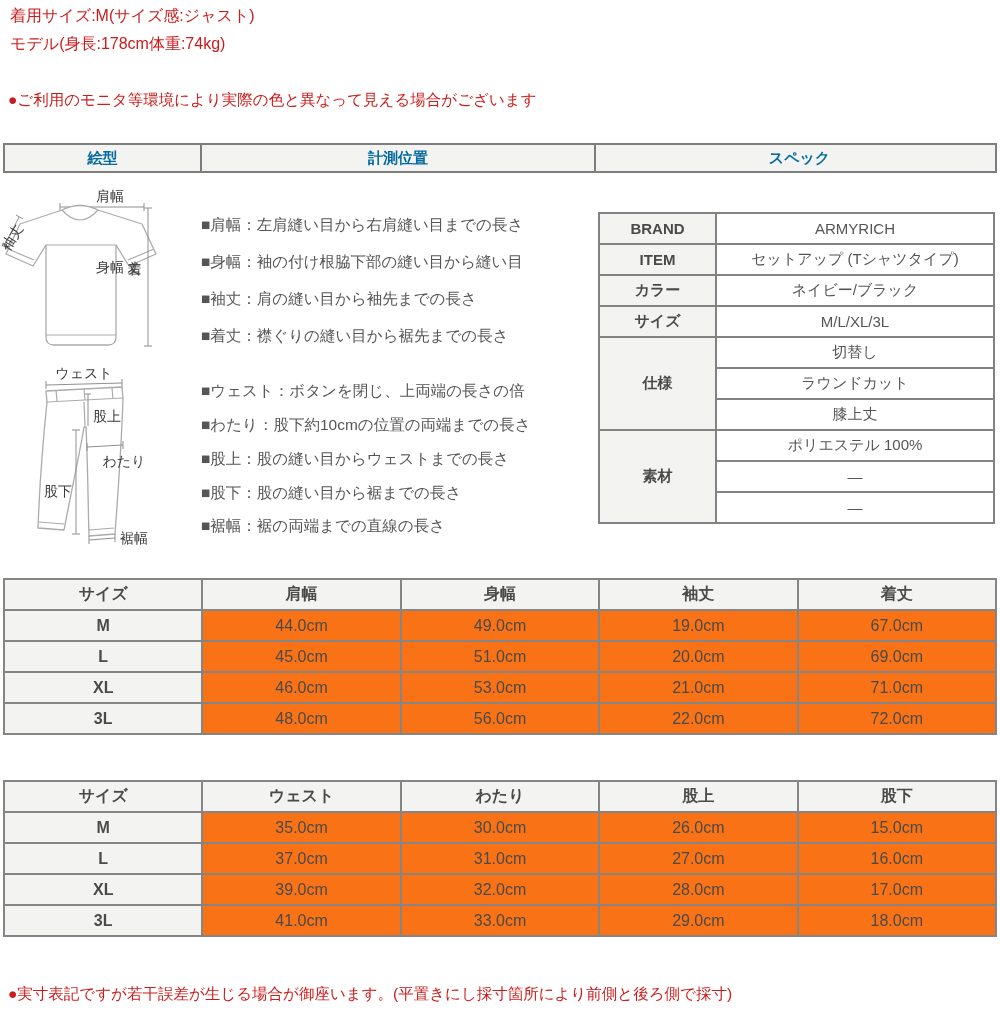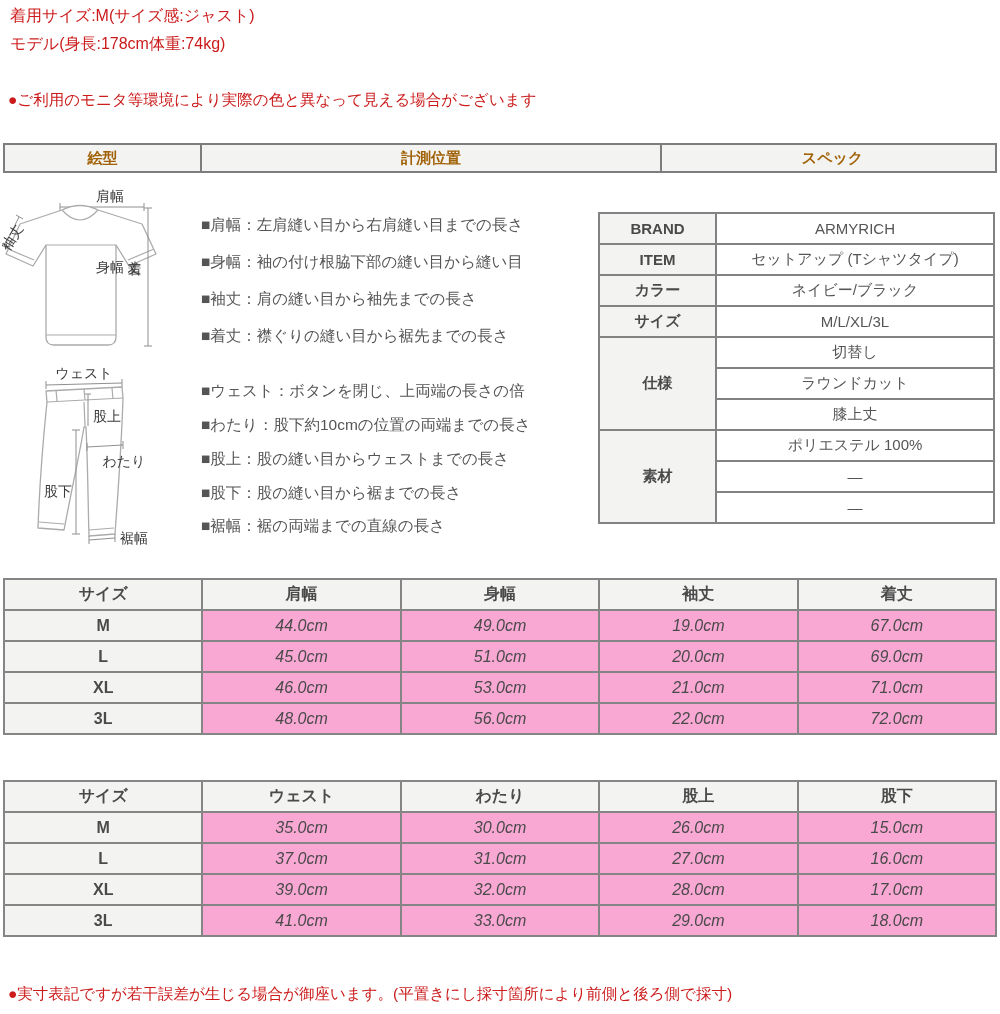--- a/index.html
+++ b/index.html
@@ -4,39 +4,39 @@
 <style>
   html,body{margin:0;padding:0;background:#ffffff;}
   .canvas{position:relative;width:1000px;height:1014px;background:#ffffff;
           font-family:"Liberation Sans","DejaVu Sans",sans-serif;overflow:hidden;}
   .abs{position:absolute;}
   .rednote{color:#cb1b1b;font-size:15.5px;white-space:nowrap;}
   
   .gheader{position:absolute;left:3px;top:143px;width:994px;height:30px;display:flex;
            background:#f3f3f1;border:2px solid #7d7d7d;box-sizing:border-box;}
   .gheader>div{display:flex;align-items:center;justify-content:center;
-               font-weight:bold;font-size:15px;color:#a16207;box-sizing:border-box;}
+               font-weight:bold;font-size:15px;color:#0369a1;box-sizing:border-box;}
   .gh1{width:197px;border-right:2px solid #7d7d7d;}
-  .gh2{width:460px;border-right:2px solid #7d7d7d;}
+  .gh2{width:394px;border-right:2px solid #7d7d7d;}
   .gh3{flex:1;margin-left:8px;}
   
   .mnote{position:absolute;left:201px;font-size:15.5px;color:#555555;white-space:nowrap;}
   
   .spec-table{position:absolute;left:598px;top:212px;width:397px;
               border-collapse:collapse;table-layout:fixed;}
   .spec-table th,.spec-table td{border:2px solid #828282;height:29px;text-align:center;
               vertical-align:middle;padding:0 9px;font-size:15px;}
   .spec-table th{width:97px;background:#f3f3f1;font-weight:bold;color:#4a4a4a;}
   .spec-table td{background:#ffffff;color:#555555;}
   
   .size-table{position:absolute;left:3px;width:994px;border-collapse:collapse;table-layout:fixed;}
   .size-table th,.size-table td{border:2px solid #858585;height:29px;text-align:center;
               vertical-align:middle;padding:0;font-size:16px;color:#4a4a4a;}
   .size-table th{background:#f3f3f1;font-weight:bold;}
-  .size-table td{background:#f9a8d4;font-weight:normal;font-style:italic;}
+  .size-table td{background:#f97316;font-weight:normal;}
   
   .diagram{position:absolute;}
   .garment{fill:#ffffff;stroke:#ababab;stroke-width:1.3;stroke-linejoin:round;}
   .gline{fill:none;stroke:#ababab;stroke-width:1.2;}
   .mline{stroke:#8f8f8f;stroke-width:1;}
   .dlabel{fill:#3a3a3a;font-size:14px;font-family:"Liberation Sans","DejaVu Sans",sans-serif;}
   .vtext{writing-mode:vertical-rl;}
 </style>
 </head>
 <body>

